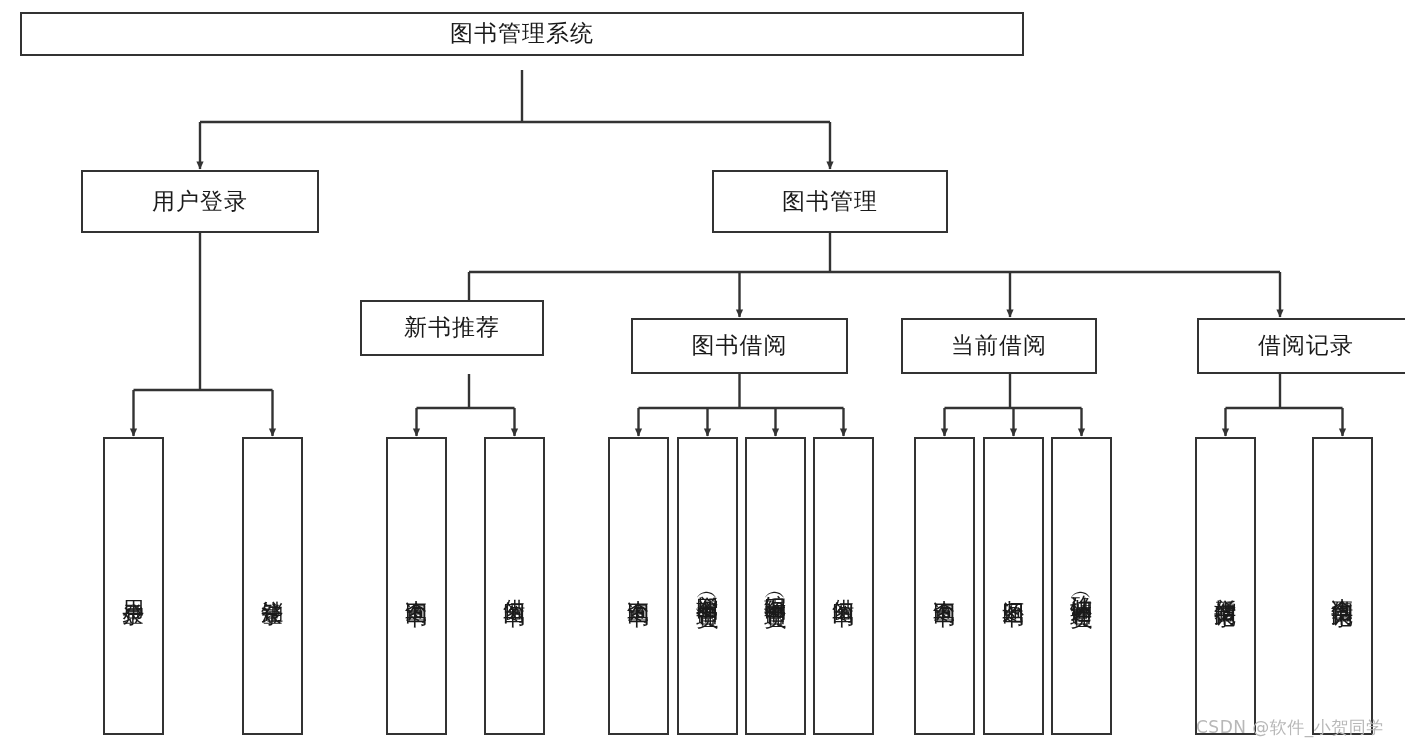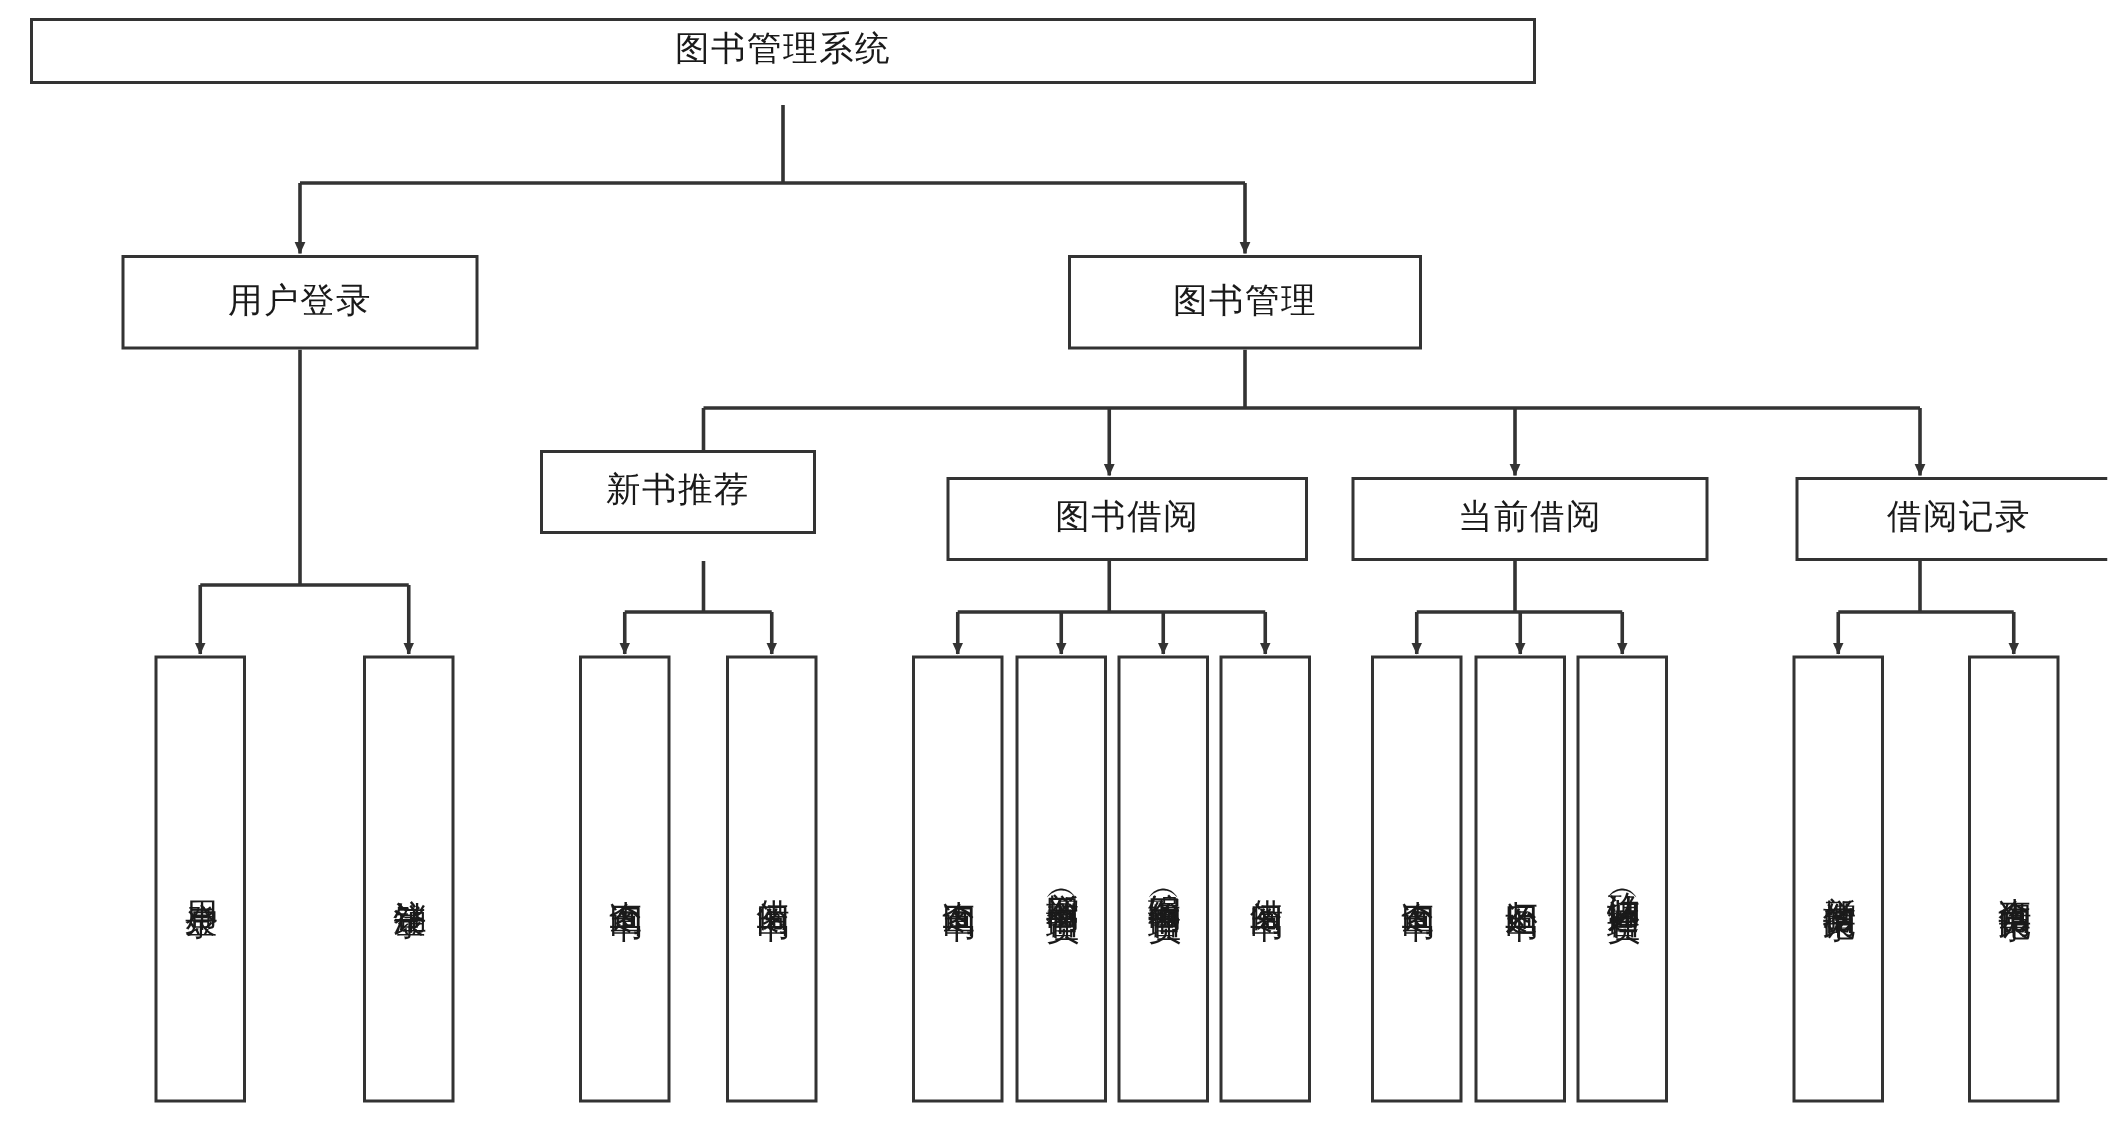--- a/index.html
+++ b/index.html
@@ -123,24 +123,24 @@
       </div>
       <div class="node horizontal" style="left: 81px; top: 170px; width: 238px; height: 63px;">
         <span class="nlabel">用户登录</span>
       </div>
       <div class="node horizontal" style="left: 712px; top: 170px; width: 236px; height: 63px;">
         <span class="nlabel">图书管理</span>
       </div>
       <div class="node horizontal" style="left: 360px; top: 300px; width: 184px; height: 56px;">
         <span class="nlabel">新书推荐</span>
       </div>
-      <div class="node horizontal" style="left: 631px; top: 318px; width: 241px; height: 56px;">
+      <div class="node horizontal" style="left: 631px; top: 318px; width: 217px; height: 56px;">
         <span class="nlabel">图书借阅</span>
       </div>
-      <div class="node horizontal" style="left: 901px; top: 318px; width: 238px; height: 56px;">
+      <div class="node horizontal" style="left: 901px; top: 318px; width: 196px; height: 56px;">
         <span class="nlabel">当前借阅</span>
       </div>
       <div class="node horizontal" style="left: 1171px; top: 318px; width: 218px; height: 56px; margin-left: 26px;">
         <span class="nlabel">借阅记录</span>
       </div>
       <div class="node vertical" style="left: 103px; top: 437px; width: 61px; height: 298px;">
         <span class="nlabel">用户登录</span>
       </div>
       <div class="node vertical" style="left: 242px; top: 437px; width: 61px; height: 298px;">
         <span class="nlabel">注销登录</span>
@@ -173,14 +173,15 @@
         <span class="nlabel">确认归还（管理员）</span>
       </div>
       <div class="node vertical" style="left: 1195px; top: 437px; width: 61px; height: 298px;">
         <span class="nlabel">新增借阅记录</span>
       </div>
       <div class="node vertical" style="left: 1312px; top: 437px; width: 61px; height: 298px;">
         <span class="nlabel">查询借阅记录</span>
       </div>
     </div>
 
+  <div class="watermark" style="left: 1196px; top: 716px; color: rgb(184, 184, 184);">CSDN @软件_小贺同学</div>
 
 </div>
 
 </body></html>

